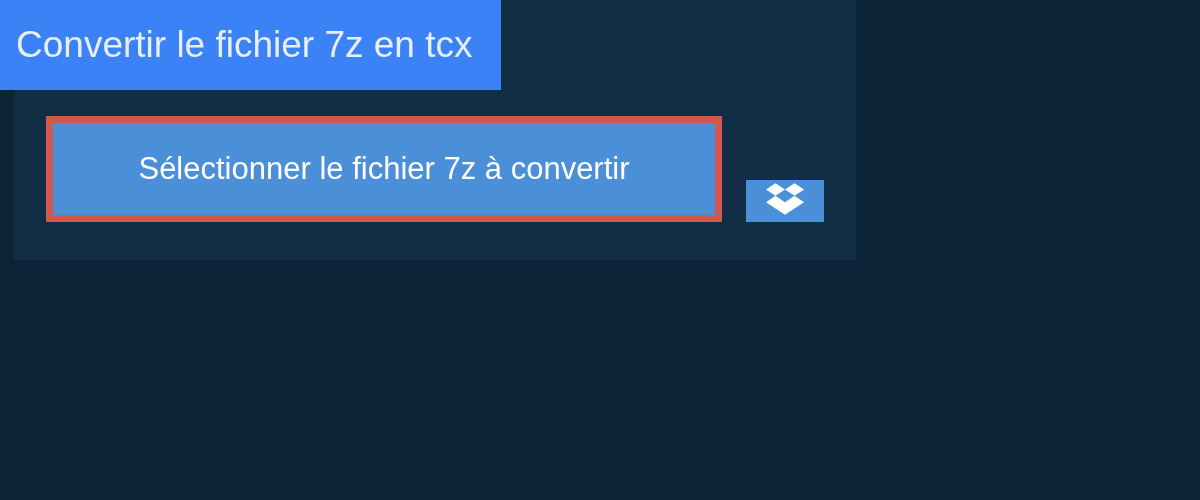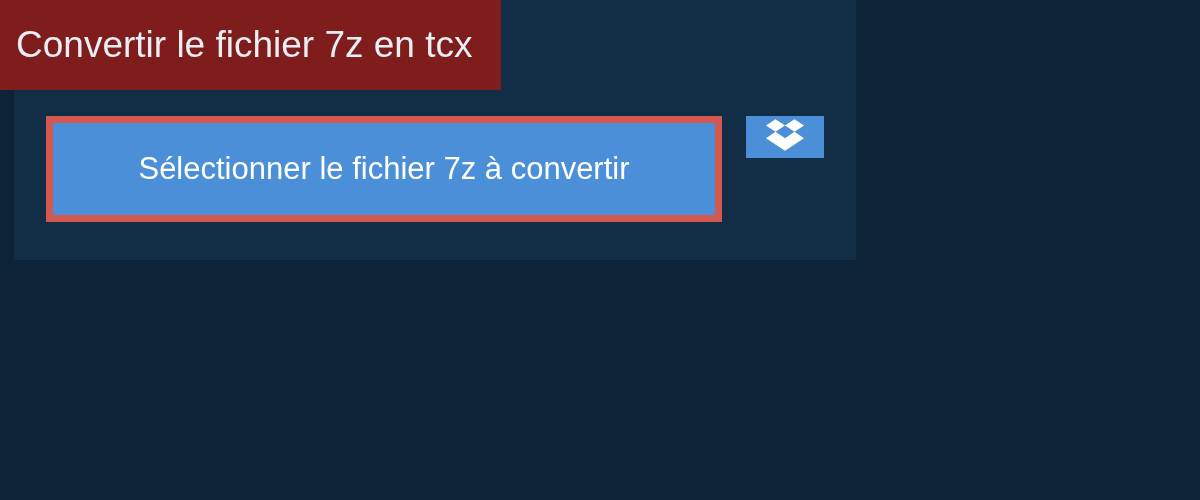--- a/index.html
+++ b/index.html
@@ -14,35 +14,35 @@
       font-family: -apple-system, BlinkMacSystemFont, "Segoe UI", Arial, sans-serif;
       overflow: hidden;
     }
     .card {
       background: #122e47;
       margin: 0 14px 0 14px;
       padding-bottom: 38px;
       width: 842px;
     }
     .title-tab {
-      background: #7f1d1d;
+      background: #3b82f6;
       display: inline-block;
       padding: 24px 28px 24px 16px;
       margin-left: -14px;
     }
     .title-text {
       color: #e8eef4;
       font-size: 37px;
       font-weight: 400;
     }
     .button-row {
       display: flex;
       gap: 24px;
       margin: 26px 32px 0 32px;
-      align-items: flex-start;
+      align-items: flex-end;
     }
     .select-file-button {
       background: #4a8fd8;
       border: 7px solid #d55850;
       color: #ffffff;
       font-size: 31px;
       font-weight: 400;
       padding: 28px 40px;
       flex: 0 0 auto;
       display: flex;

